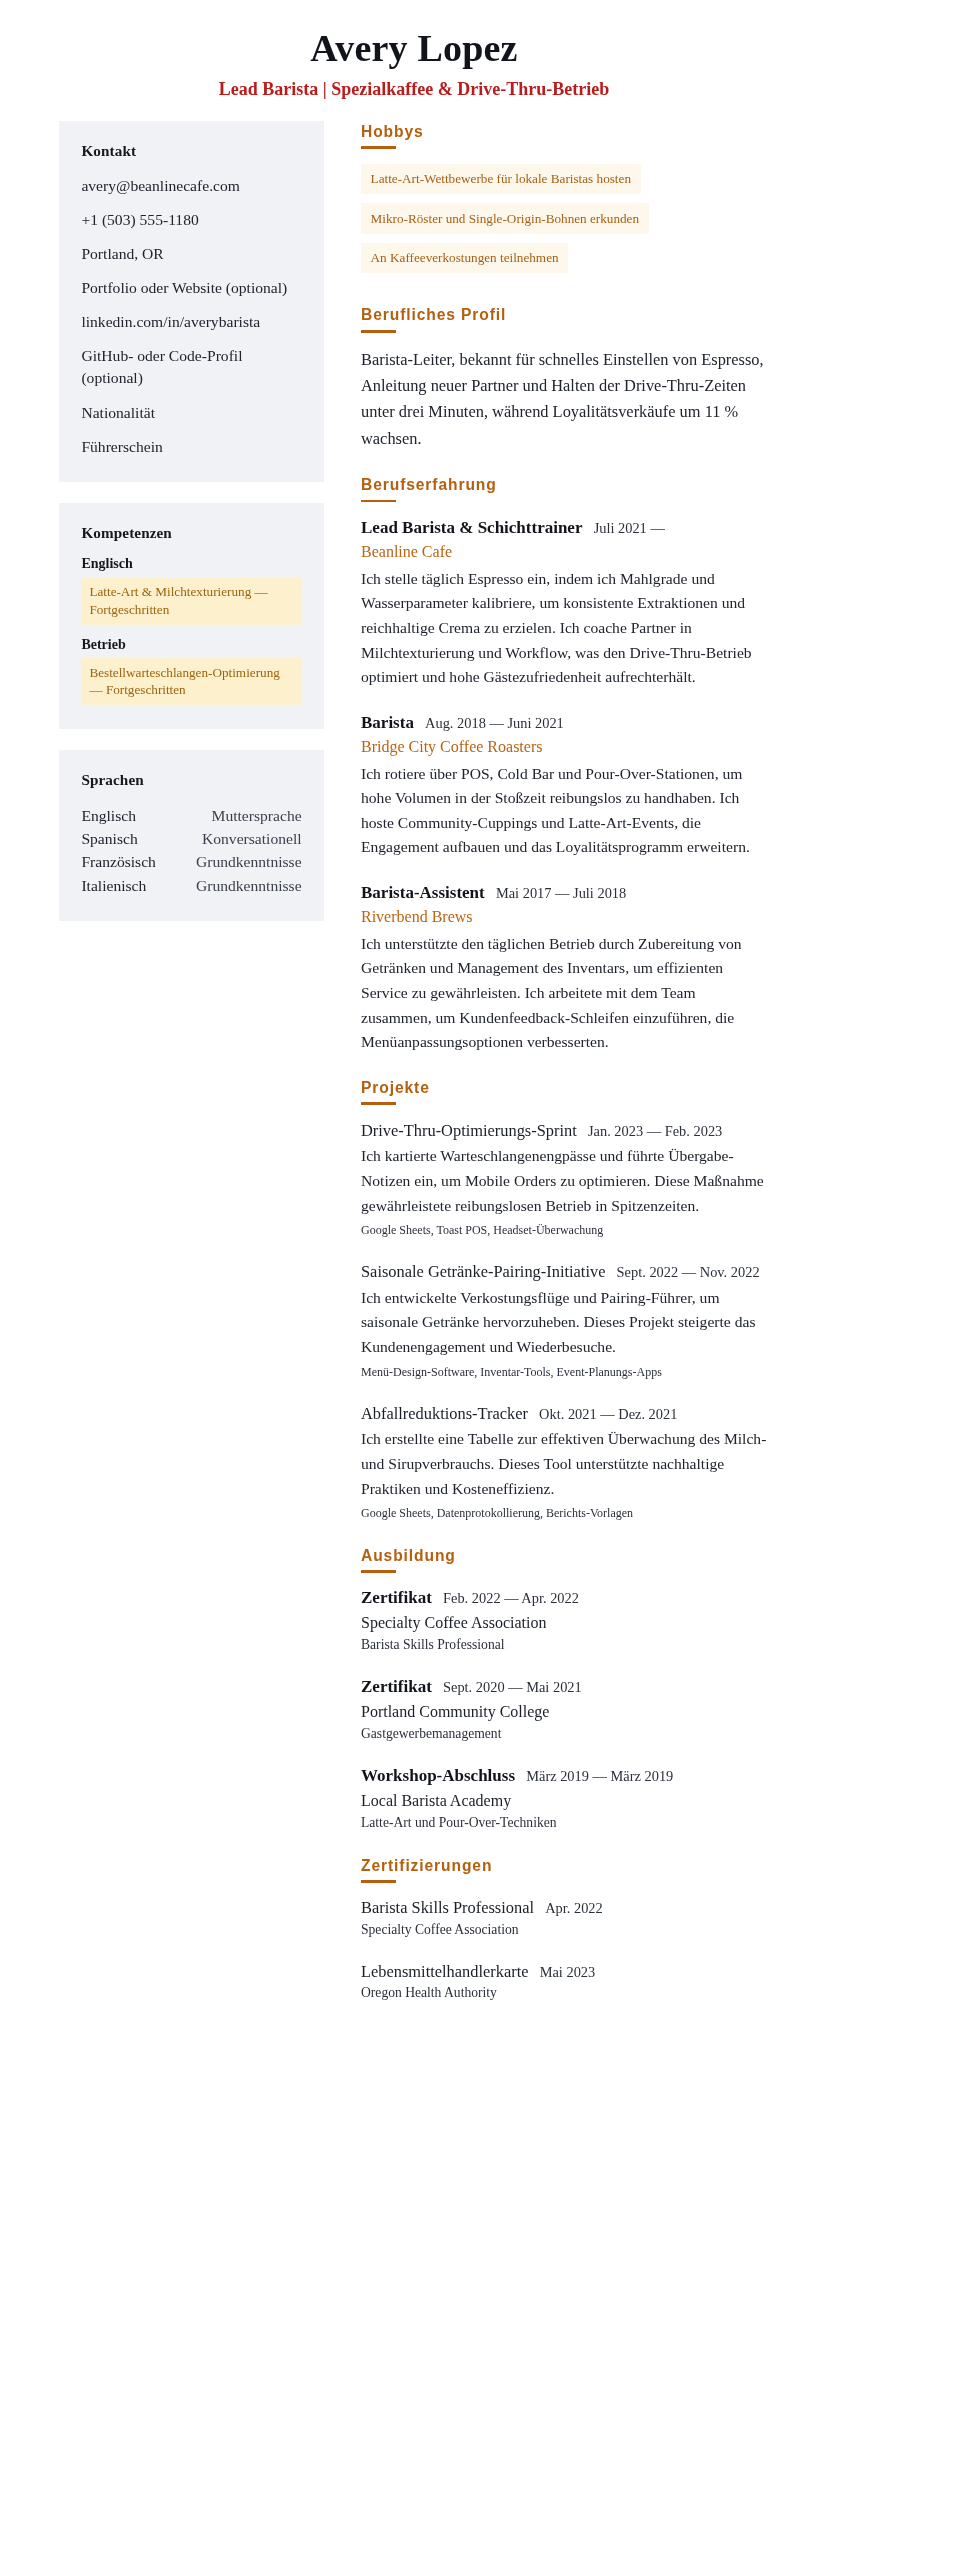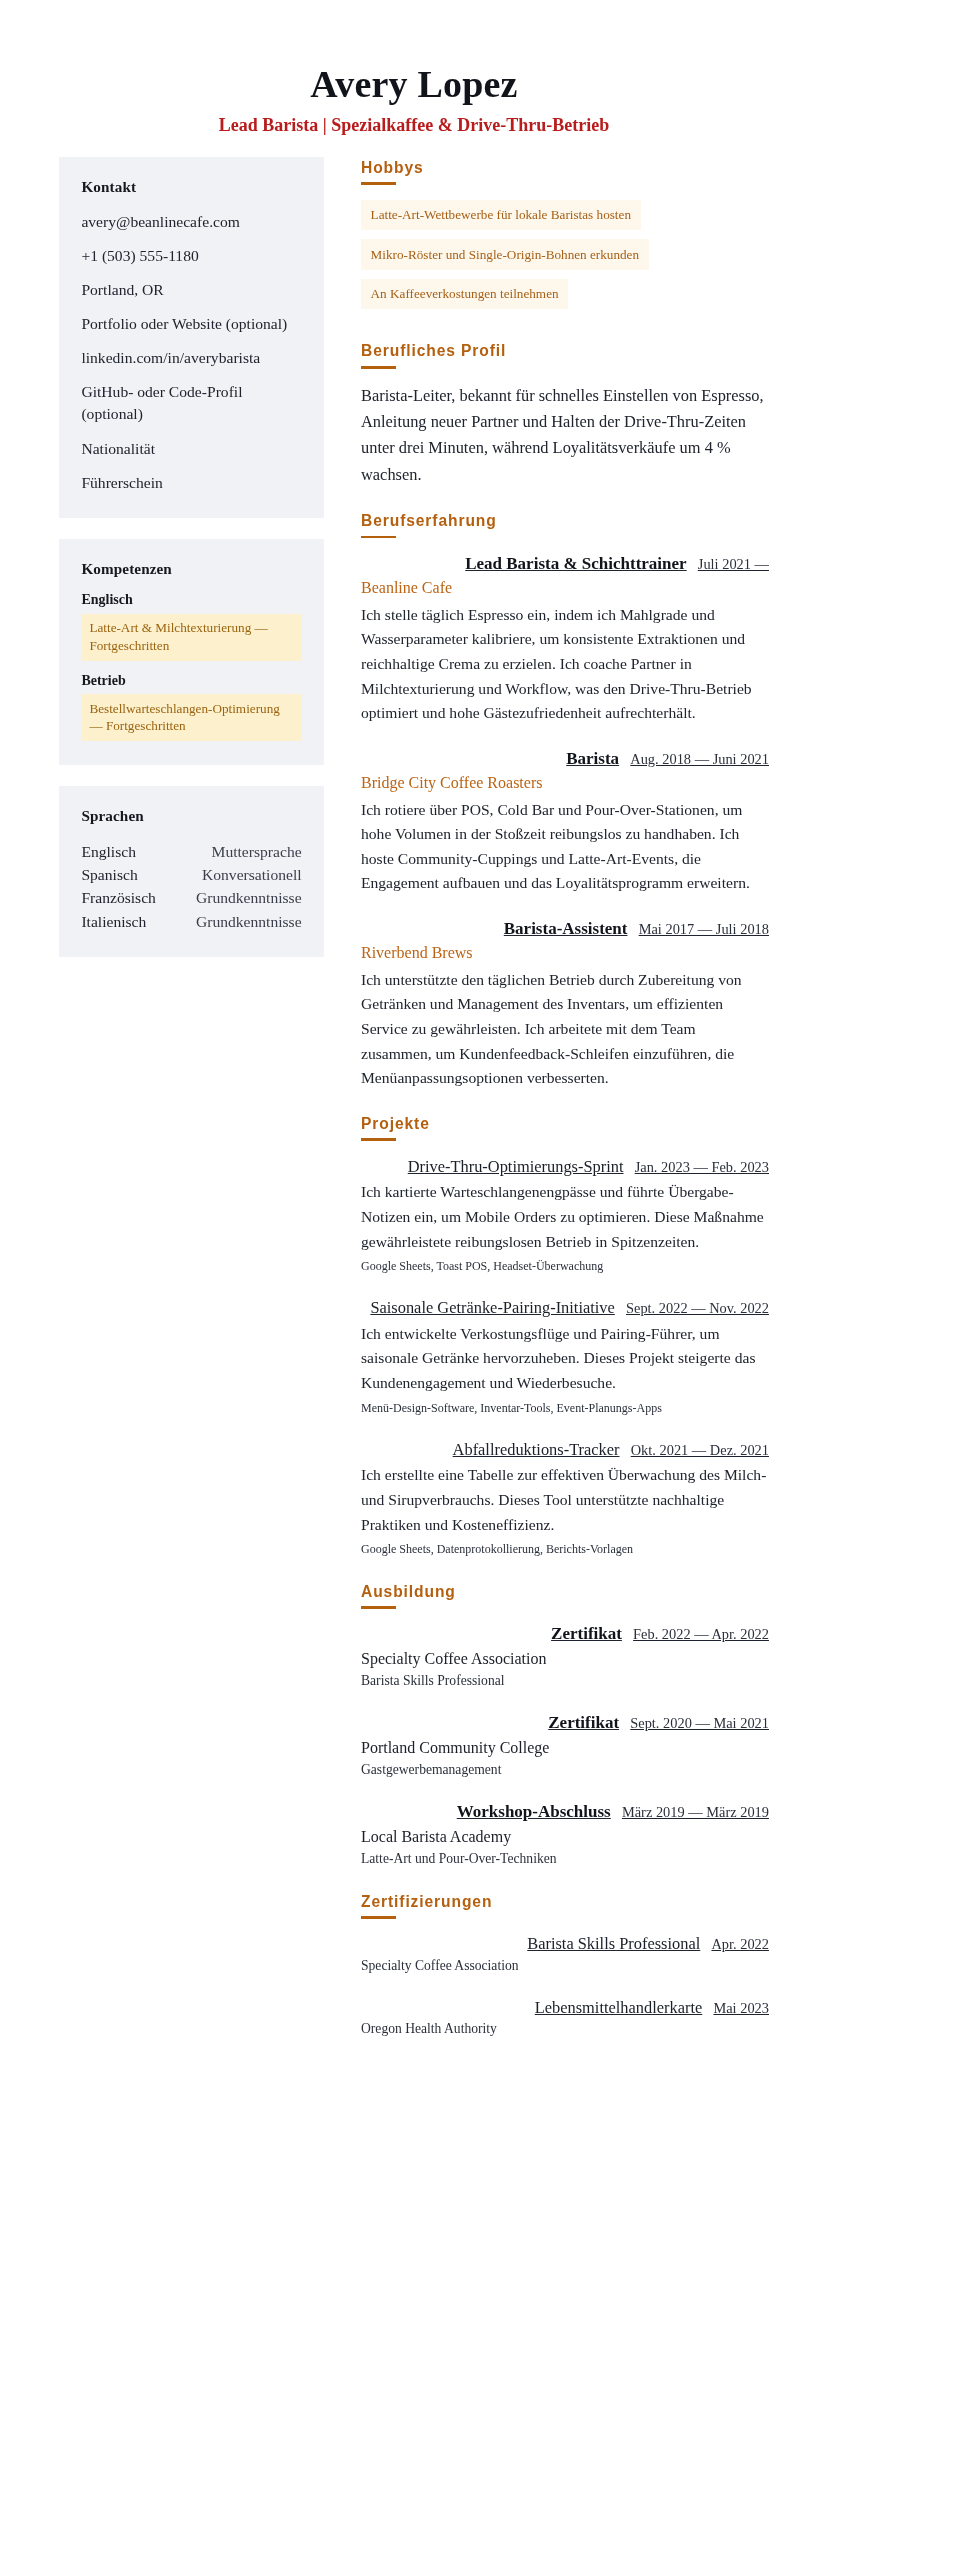--- a/index.html
+++ b/index.html
@@ -10,21 +10,21 @@
   body {
     width: 962px;
     min-height: 2576px;
     font-family: "Liberation Serif", "DejaVu Serif", serif;
     color: #1f2430;
     -webkit-font-smoothing: antialiased;
   }
   .page {
     width: 828px;
     box-sizing: border-box;
-    padding: 52px 59px 48px 59px;
+    padding: 16px 59px 48px 59px;
   }
 
   
   .header {
     text-align: center;
     padding: 11.2px 0 21px 0;
   }
   .name {
     font-family: "Liberation Serif", "DejaVu Serif", serif;
     font-size: 38px;
@@ -147,24 +147,23 @@
     line-height: 1.6;
     color: #20242e;
     margin: 0;
   }
 
   
   .entry { margin-bottom: 21.6px; }
   .entry:last-child { margin-bottom: 0; }
   .entry-head {
     display: flex;
-    justify-content: flex-end;
+    justify-content: flex-start;
     align-items: baseline;
     gap: 11.2px;
-    text-decoration: underline;
   }
   .entry-title {
     font-size: 17px;
     font-weight: 700;
     color: #11141b;
     line-height: 1.3;
   }
   .entry-title.regular {
     font-weight: 400;
     font-size: 16.4px;
@@ -280,21 +279,21 @@
         <div>
           <div><span class="hobby-pill">Latte-Art-Wettbewerbe für lokale Baristas hosten</span></div>
           <div><span class="hobby-pill">Mikro-Röster und Single-Origin-Bohnen erkunden</span></div>
           <div><span class="hobby-pill">An Kaffeeverkostungen teilnehmen</span></div>
         </div>
       </section>
 
       <section class="section">
         <h2 class="section-title">Berufliches Profil</h2>
         <div class="section-rule"></div>
-        <p class="summary">Barista-Leiter, bekannt für schnelles Einstellen von Espresso, Anleitung neuer Partner und Halten der Drive-Thru-Zeiten unter drei Minuten, während Loyalitätsverkäufe um 4 % wachsen.</p>
+        <p class="summary">Barista-Leiter, bekannt für schnelles Einstellen von Espresso, Anleitung neuer Partner und Halten der Drive-Thru-Zeiten unter drei Minuten, während Loyalitätsverkäufe um 11 % wachsen.</p>
       </section>
 
       <section class="section">
         <h2 class="section-title">Berufserfahrung</h2>
         <div class="section-rule"></div>
 
         <div class="entry">
           <div class="entry-head">
             <div class="entry-title">Lead Barista &amp; Schichttrainer</div>
             <div class="entry-date">Juli 2021 —</div>

